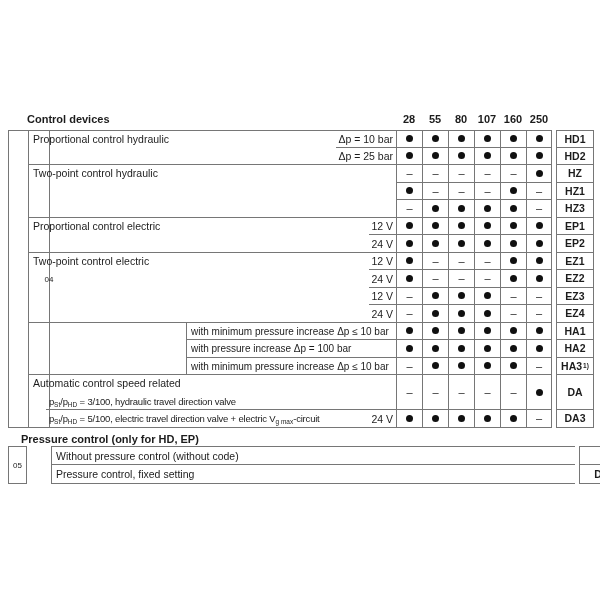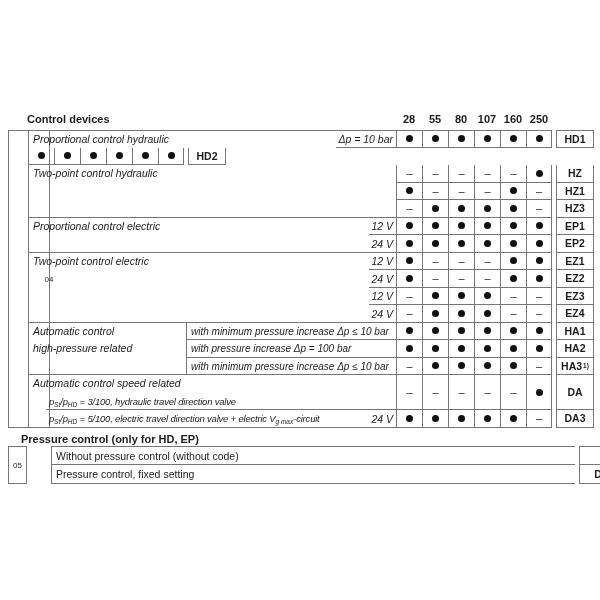--- a/index.html
+++ b/index.html
@@ -6,21 +6,21 @@
   html,body{margin:0;padding:0;background:#fff;}
   .page{position:relative;width:600px;height:600px;background:#ffffff;overflow:hidden;
         font-family:"Liberation Sans","DejaVu Sans",sans-serif;color:var(--ink);}
   .h{position:absolute;font-weight:bold;font-size:11px;line-height:14px;white-space:nowrap;}
   .colhead{position:absolute;left:396px;top:112px;width:156px;display:flex;align-items:center;}
   .colhead span{width:26px;text-align:center;font-weight:bold;font-size:11px;line-height:14px;}
   .tbl{position:absolute;left:28px;}
   .trow{display:flex;height:17.5px;}
   .trow.tall{height:35px;}
   .cell{box-sizing:border-box;position:relative;flex:0 0 auto;}
-  .desc{width:368px;border-left:1px solid var(--bc);font-style:italic;}
+  .desc{width:368px;border-left:1px solid var(--bc);}
   .desc-text{position:absolute;left:4px;top:0;line-height:17.5px;font-size:10.5px;white-space:pre-line;z-index:2;}
   .sub-label{position:absolute;right:3px;top:0;height:100%;display:flex;align-items:center;
              font-size:10.5px;white-space:nowrap;}
   .ha-sub{right:auto;left:162px;font-size:10px;}
   .formula{position:absolute;left:20px;line-height:17.5px;font-size:9.5px;letter-spacing:-0.2px;white-space:nowrap;}
   .subscript{font-size:6.5px;vertical-align:-2px;letter-spacing:0;}
   .vline{position:absolute;left:157px;top:0;bottom:0;width:1px;background:var(--bc);}
   .rule{position:absolute;bottom:0;right:0;height:1px;background:var(--bc);}
   .val{width:26px;border-left:1px solid var(--bc);border-bottom:1px solid var(--bc);
        display:flex;align-items:center;justify-content:center;font-size:11px;color:#222;}
@@ -81,20 +81,24 @@
         <div class="cell val">
           <span class="dot"></span>
         </div>
         <div class="cell val lastv">
           <span class="dot"></span>
         </div>
         <div class="cell gap"></div>
         <div class="cell code">HD1</div>
       </div>
       <div class="trow">
+        <div class="cell desc">
+          <span class="sub-label">Δp = 25 bar</span>
+          <div class="rule" style="left: 0px;"></div>
+        </div>
         <div class="cell val">
           <span class="dot"></span>
         </div>
         <div class="cell val">
           <span class="dot"></span>
         </div>
         <div class="cell val">
           <span class="dot"></span>
         </div>
         <div class="cell val">
@@ -289,22 +293,20 @@
         <div class="cell val">
           <span class="dot"></span>
         </div>
         <div class="cell val">–</div>
         <div class="cell val lastv">–</div>
         <div class="cell gap"></div>
         <div class="cell code">EZ4</div>
       </div>
       <div class="trow">
         <div class="cell desc">
-          <span class="desc-text">Automatic control
-high-pressure related</span>
           <span class="sub-label ha-sub">with minimum pressure increase Δp ≤ 10 bar</span>
           <div class="vline"></div>
           <div class="rule" style="left: 157px;"></div>
         </div>
         <div class="cell val">
           <span class="dot"></span>
         </div>
         <div class="cell val">
           <span class="dot"></span>
         </div>

